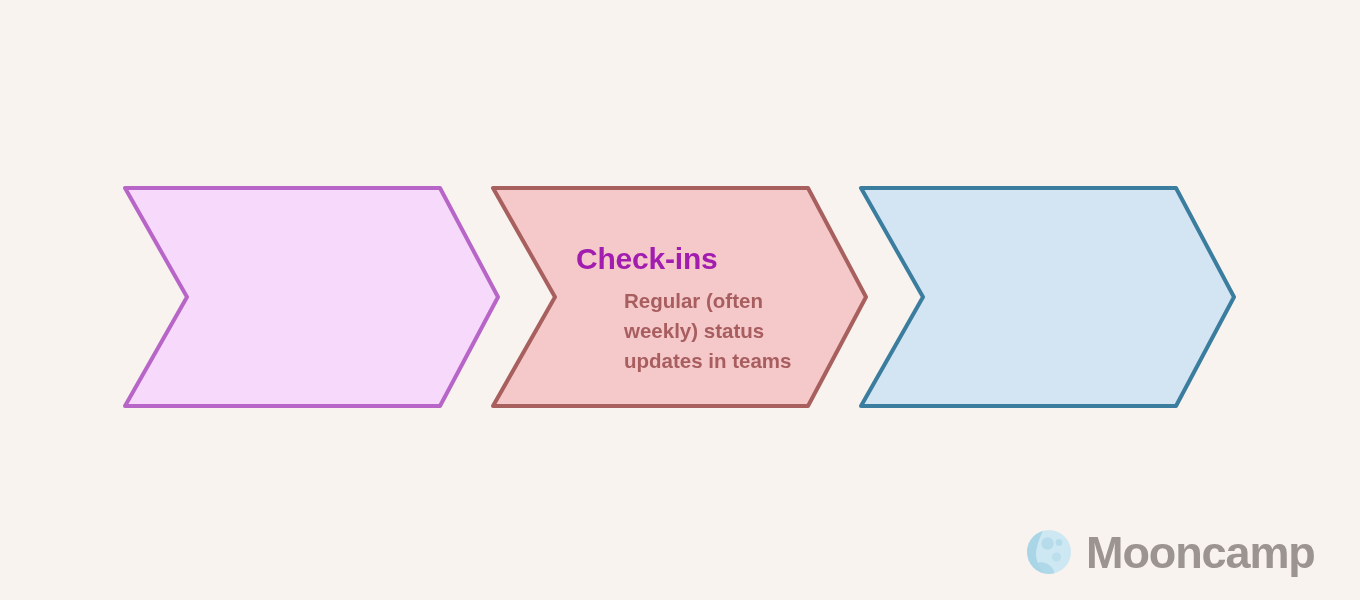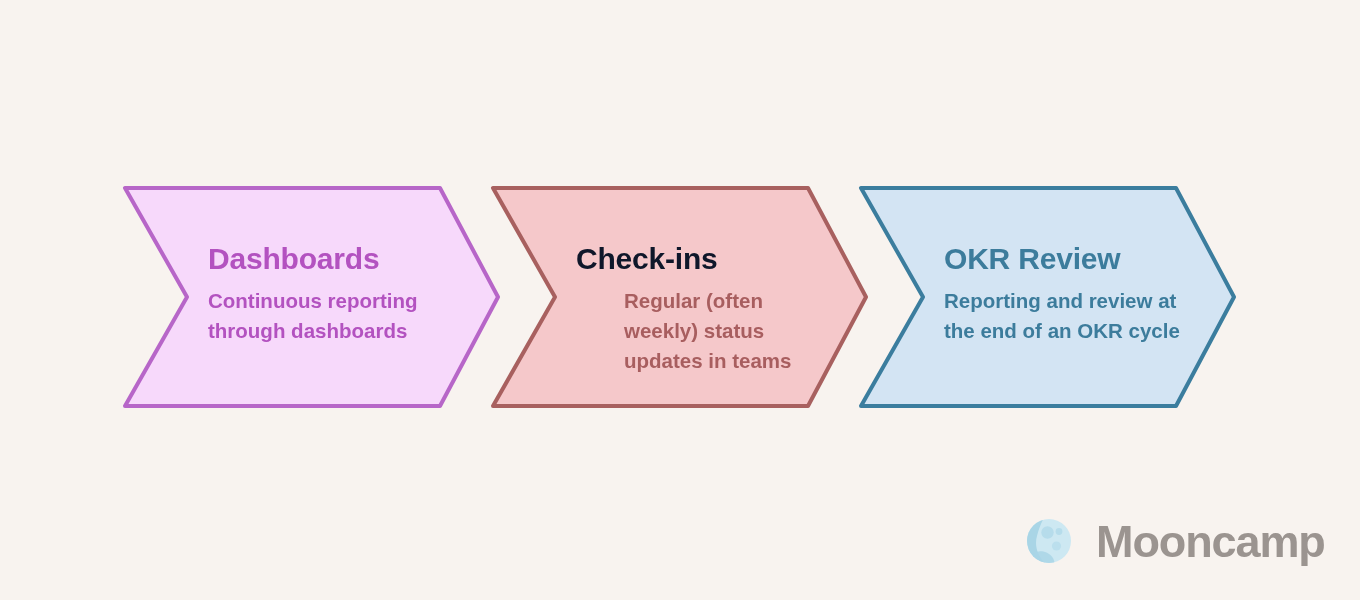--- a/index.html
+++ b/index.html
@@ -60,25 +60,25 @@
 
   
   #step-text-0 { left: 208px; top: 244px; }
   #step-text-1 { left: 576px; top: 244px; }
   #step-text-2 { left: 944px; top: 244px; }
 
   
   #logo {
     position: absolute;
     left: 1026px;
-    top: 508px;
+    top: 524px;
     height: 56px;
     display: flex;
-    align-items: flex-end;
-    gap: 24px;
+    align-items: center;
+    gap: 14px;
   }
   #logo-mark {
     width: 46px;
     height: 46px;
     flex: none;
     display: block;
   }
   #logo-word {
     font-size: 45px;
     font-weight: bold;
@@ -97,34 +97,26 @@
 
     <path d="M 125 188 L 440 188 L 498 297 L 440 406 L 125 406 L 187 297 Z" fill="#F7D9FB" stroke="#B766C8" stroke-width="4" stroke-linejoin="round" stroke-linecap="round"></path>
 
     <path d="M 493 188 L 808 188 L 866 297 L 808 406 L 493 406 L 555 297 Z" fill="#F5C8CA" stroke="#A8605F" stroke-width="4" stroke-linejoin="round" stroke-linecap="round"></path>
 
     <path d="M 861 188 L 1176 188 L 1234 297 L 1176 406 L 861 406 L 923 297 Z" fill="#D3E4F3" stroke="#3B7D9E" stroke-width="4" stroke-linejoin="round" stroke-linecap="round"></path>
   </svg>
 
   <div class="text-layer">
 
-    <div class="step-text" id="step-text-0">
-      <div class="step-title" style="color: rgb(179, 82, 192);">Dashboards</div>
-      <div class="step-desc" style="color: rgb(179, 82, 192);">Continuous reporting through dashboards</div>
-    </div>
 
     <div class="step-text" id="step-text-1">
-      <div class="step-title" style="color: #0f172a;">Check-ins</div>
+      <div class="step-title" style="color: #a21caf;">Check-ins</div>
       <div class="step-desc" style="color: rgb(168, 94, 95); margin-left: 48px;">Regular (often weekly) status updates in teams</div>
     </div>
 
-    <div class="step-text" id="step-text-2">
-      <div class="step-title" style="color: rgb(60, 124, 156);">OKR Review</div>
-      <div class="step-desc" style="color: rgb(60, 124, 156);">Reporting and review at the end of an OKR cycle</div>
-    </div>
 
   </div>
 
   <div id="logo">
     <svg id="logo-mark" viewBox="0 0 46 46">
       <defs>
         <clipPath id="moonClip">
           <circle cx="23" cy="23" r="22"></circle>
         </clipPath>
       </defs>

